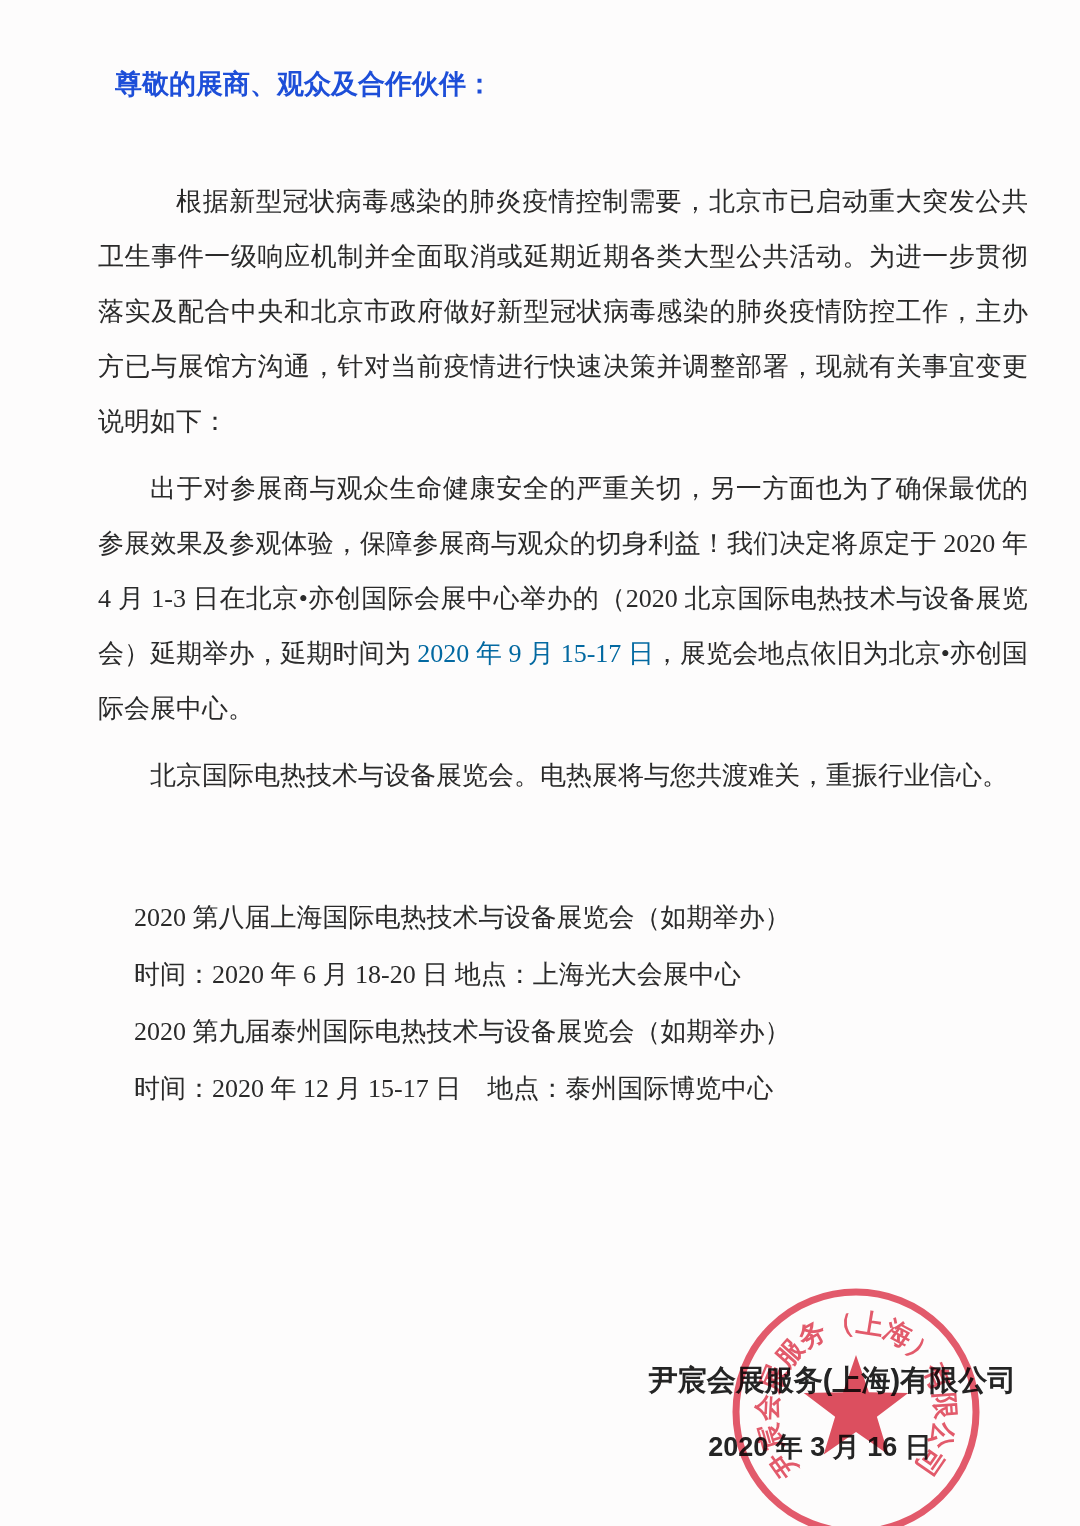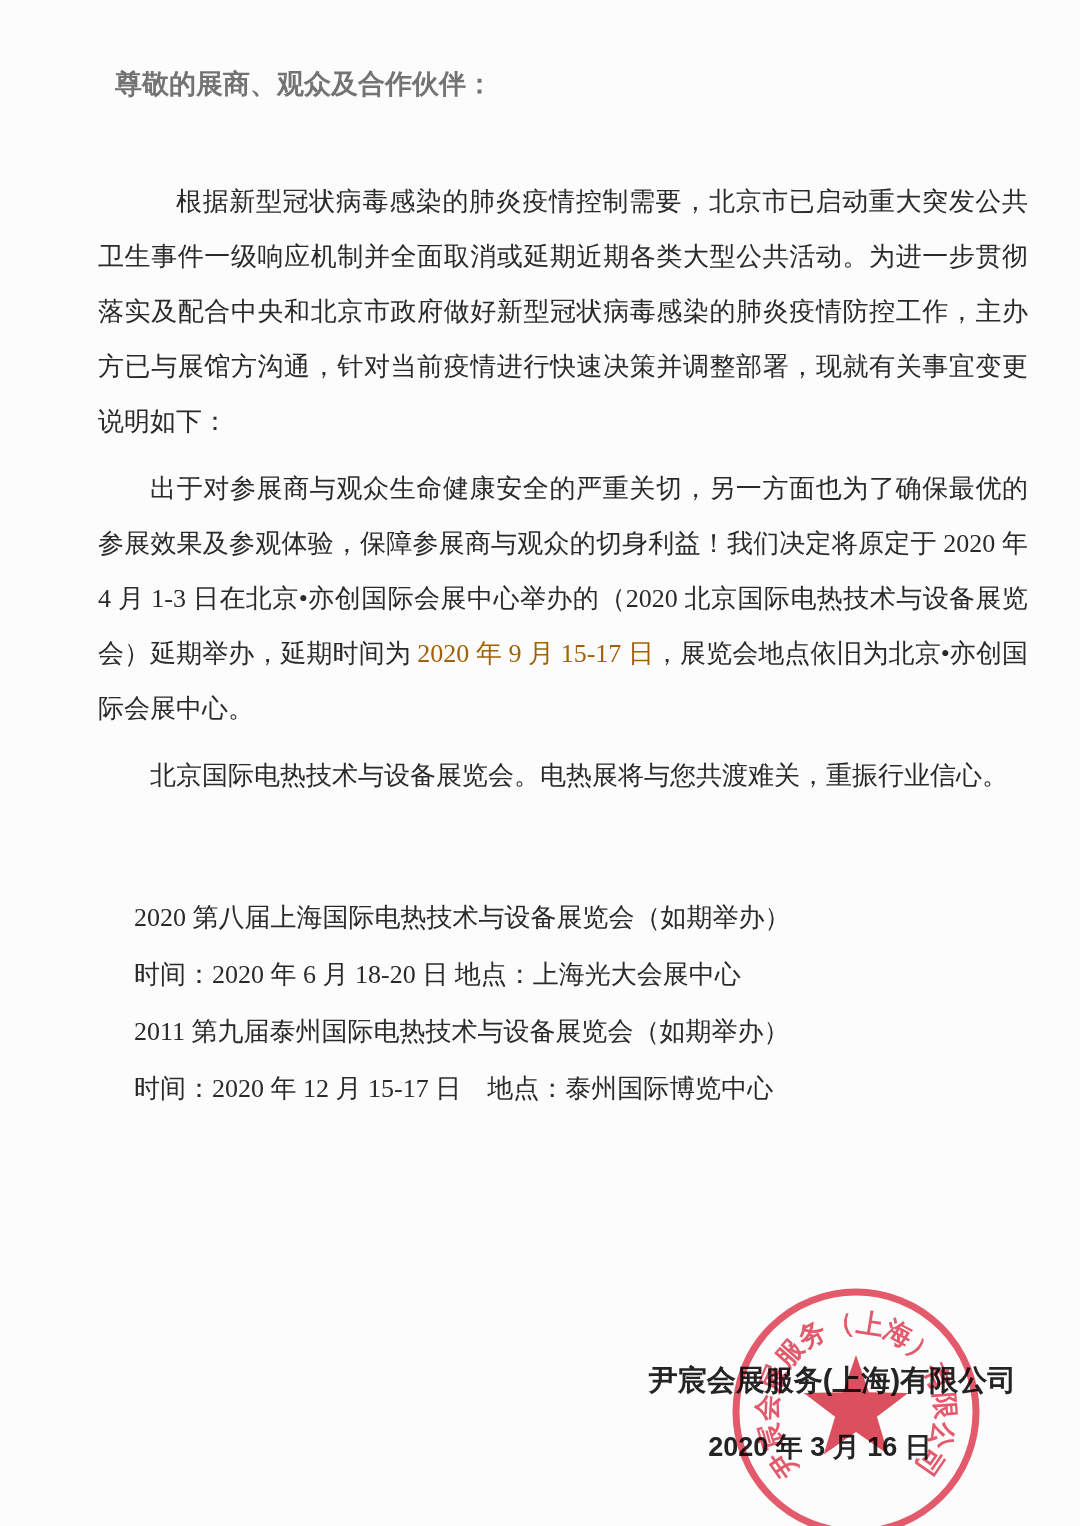--- a/index.html
+++ b/index.html
@@ -19,32 +19,32 @@
     font-size: 37px;
     font-weight: bold;
     letter-spacing: 1px;
     color: #222222;
   }
   .salutation {
     margin: 66px 0 0 115px;
     font-family: "Liberation Sans", sans-serif;
     font-size: 27px;
     font-weight: bold;
-    color: #737373;
+    color: #1d4ed8;
   }
   .body-block {
     margin: 72px 40px 0 86px;
     width: 954px;
     font-size: 26px;
     line-height: 55px;
     text-align: justify;
   }
   .para { margin: 12px; text-indent: 2em; }
   .para.indent3 { text-indent: 3em; }
-  .red { color: #a16207; }
+  .red { color: #0369a1; }
   .events {
     margin: 86px 0 0 48px;
     line-height: 57px;
   }
   .events p { margin: 0; }
   .signature {
     position: absolute;
     left: 620px;
     top: 1362px;
     width: 400px;
@@ -83,21 +83,21 @@
   <p class="salutation">尊敬的展商、观众及合作伙伴：</p>
 
   <div class="body-block">
     <p class="para indent3">根据新型冠状病毒感染的肺炎疫情控制需要，北京市已启动重大突发公共卫生事件一级响应机制并全面取消或延期近期各类大型公共活动。为进一步贯彻落实及配合中央和北京市政府做好新型冠状病毒感染的肺炎疫情防控工作，主办方已与展馆方沟通，针对当前疫情进行快速决策并调整部署，现就有关事宜变更说明如下：</p>
     <p class="para"><span>出于对参展商与观众生命健康安全的严重关切，另一方面也为了确保最优的参展效果及参观体验，保障参展商与观众的切身利益！我们决定将原定于 2020 年 4 月 1-3 日在北京•亦创国际会展中心举办的（2020 北京国际电热技术与设备展览会）延期举办，延期时间为 </span><span class="red">2020 年 9 月 15-17 日</span><span>，展览会地点依旧为北京•亦创国际会展中心。</span></p>
     <p class="para">北京国际电热技术与设备展览会。电热展将与您共渡难关，重振行业信心。</p>
 
     <div class="events">
       <p>2020 第八届上海国际电热技术与设备展览会（如期举办）</p>
       <p>时间：2020 年 6 月 18-20 日 地点：上海光大会展中心</p>
-      <p>2011 第九届泰州国际电热技术与设备展览会（如期举办）</p>
+      <p>2020 第九届泰州国际电热技术与设备展览会（如期举办）</p>
       <p>时间：2020 年 12 月 15-17 日　地点：泰州国际博览中心</p>
     </div>
   </div>
 
   <div class="signature">
     <p class="company">尹宸会展服务(上海)有限公司</p>
     <p class="date">2020 年 3 月 16 日</p>
   </div>
 
   <svg class="seal" viewBox="0 0 260 260" aria-hidden="true">

